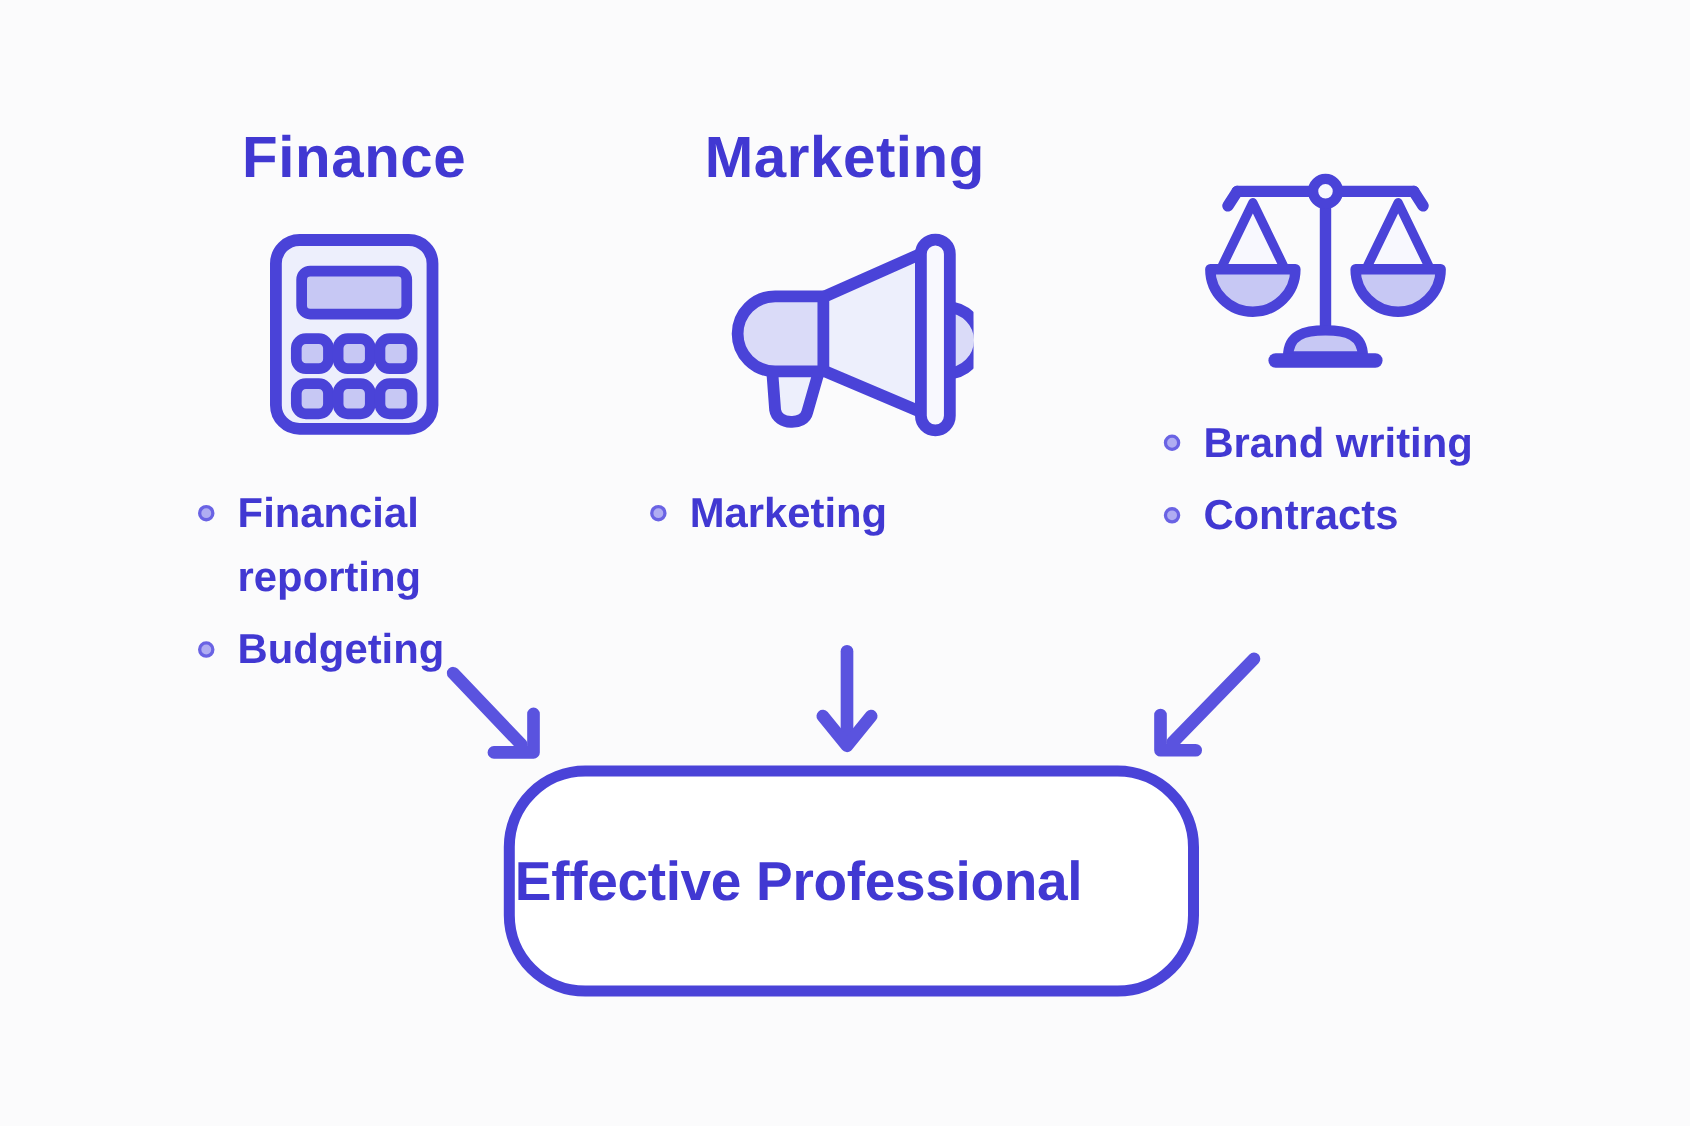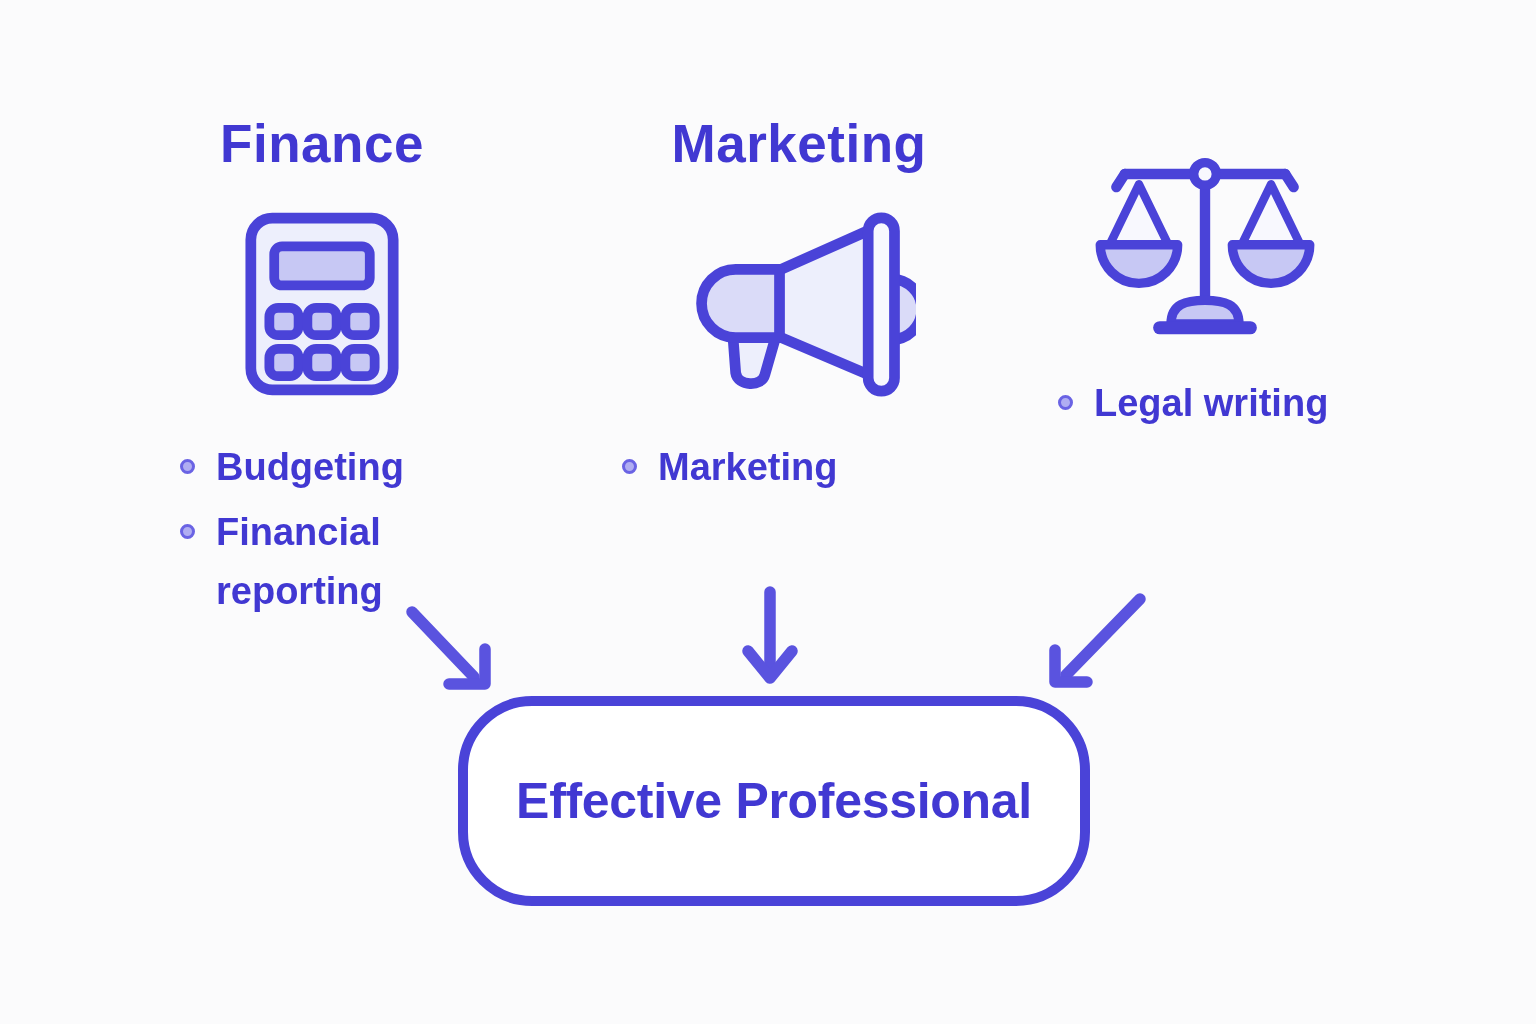--- a/index.html
+++ b/index.html
@@ -10,21 +10,21 @@
   #stage{
     position:relative;
     width:1536px;height:1024px;
     margin:0 auto;
     background:var(--page-background,#fbfbfc);
     overflow:hidden;
   }
   
   .col{position:absolute;top:112px;}
   .col-finance{left:140px;width:364px;}
-  .col-marketing{left:582px;width:434px;}
+  .col-marketing{left:551px;width:434px;}
   .col-law{left:1018px;width:374px;}
   .col h2{
     margin:0;text-align:center;
     font-size:53px;line-height:1.2;font-weight:700;
     color:var(--text,#4138d2);
     letter-spacing:0.5px;
   }
   .icon-wrap{
     height:196px;margin-top:30px;
     display:flex;align-items:center;justify-content:center;
@@ -60,21 +60,21 @@
   #arrow-layer{position:absolute;left:0;top:0;width:1536px;height:1024px;pointer-events:none;}
   .arrow{stroke:var(--arrow,#5a53df);stroke-width:11.5;fill:none;stroke-linecap:round;stroke-linejoin:round;}
   
   .result-box{
     position:absolute;left:458px;top:696px;
     width:632px;height:210px;
     box-sizing:border-box;
     border:10px solid var(--primary,#4a43d8);
     border-radius:74px;
     background:var(--box-background,#ffffff);
-    display:flex;flex-direction:column;align-items:center;justify-content:center;
+    display:flex;flex-direction:column;align-items:flex-start;justify-content:center;
     text-align:center;
   }
   .result-box .line{
     font-size:50px;line-height:1.18;font-weight:700;
     color:var(--text,#4138d2);
     letter-spacing:-0.3px;
   }
 </style>
 </head>
 <body>
@@ -89,22 +89,22 @@
         <rect x="31" y="36" width="98" height="40" rx="8" class="f-accent s10"></rect>
         <rect x="26" y="99" width="30" height="28" rx="9" class="f-accent s10"></rect>
         <rect x="65" y="99" width="30" height="28" rx="9" class="f-accent s10"></rect>
         <rect x="104" y="99" width="30" height="28" rx="9" class="f-accent s10"></rect>
         <rect x="26" y="141" width="30" height="28" rx="9" class="f-accent s10"></rect>
         <rect x="65" y="141" width="30" height="28" rx="9" class="f-accent s10"></rect>
         <rect x="104" y="141" width="30" height="28" rx="9" class="f-accent s10"></rect>
       </svg>
     </div>
     <ul class="bullets">
+      <li>Financial reporting</li>
       <li>Budgeting</li>
-      <li>Financial reporting</li>
     </ul>
   </div>
 
   <div class="col col-marketing">
     <h2>Marketing</h2>
     <div class="icon-wrap">
       <svg width="234" height="190" viewBox="0 0 240 195" aria-hidden="true">
         <path d="M215,72 a31,31 0 0 1 0,62" class="f-mid s11"></path>
         <path d="M97,64 L196,20 L196,172 L97,130 Z" class="f-light s11"></path>
         <rect x="191" y="9" width="27" height="178" rx="13.5" class="f-white s11"></rect>
@@ -127,21 +127,22 @@
         <circle cx="115" cy="36" r="12" class="f-white s10"></circle>
         <path d="M45,47 L14,111 L76,111 Z" class="f-white s9"></path>
         <path d="M185,47 L154,111 L216,111 Z" class="f-white s9"></path>
         <path d="M4,111 A41,41 0 0 0 86,111 Z" class="f-accent s10"></path>
         <path d="M144,111 A41,41 0 0 0 226,111 Z" class="f-accent s10"></path>
         <path d="M79,195 C79,174 95,170 115,170 C135,170 151,174 151,195 Z" class="f-accent s10"></path>
         <rect x="60" y="192" width="110" height="14" rx="7" class="f-primary"></rect>
       </svg>
     </div>
     <ul class="bullets">
-      <li>Legal writing</li>
+      <li>Brand writing</li>
+      <li>Contracts</li>
     </ul>
   </div>
 
   <svg id="arrow-layer" viewBox="0 0 1536 1024" aria-hidden="true">
     <g>
       <path class="arrow" d="M412,612 L474,677"></path>
       <path class="arrow" d="M449,684 L485,684 L485,649"></path>
     </g>
     <g>
       <path class="arrow" d="M770,592 L770,672"></path>

